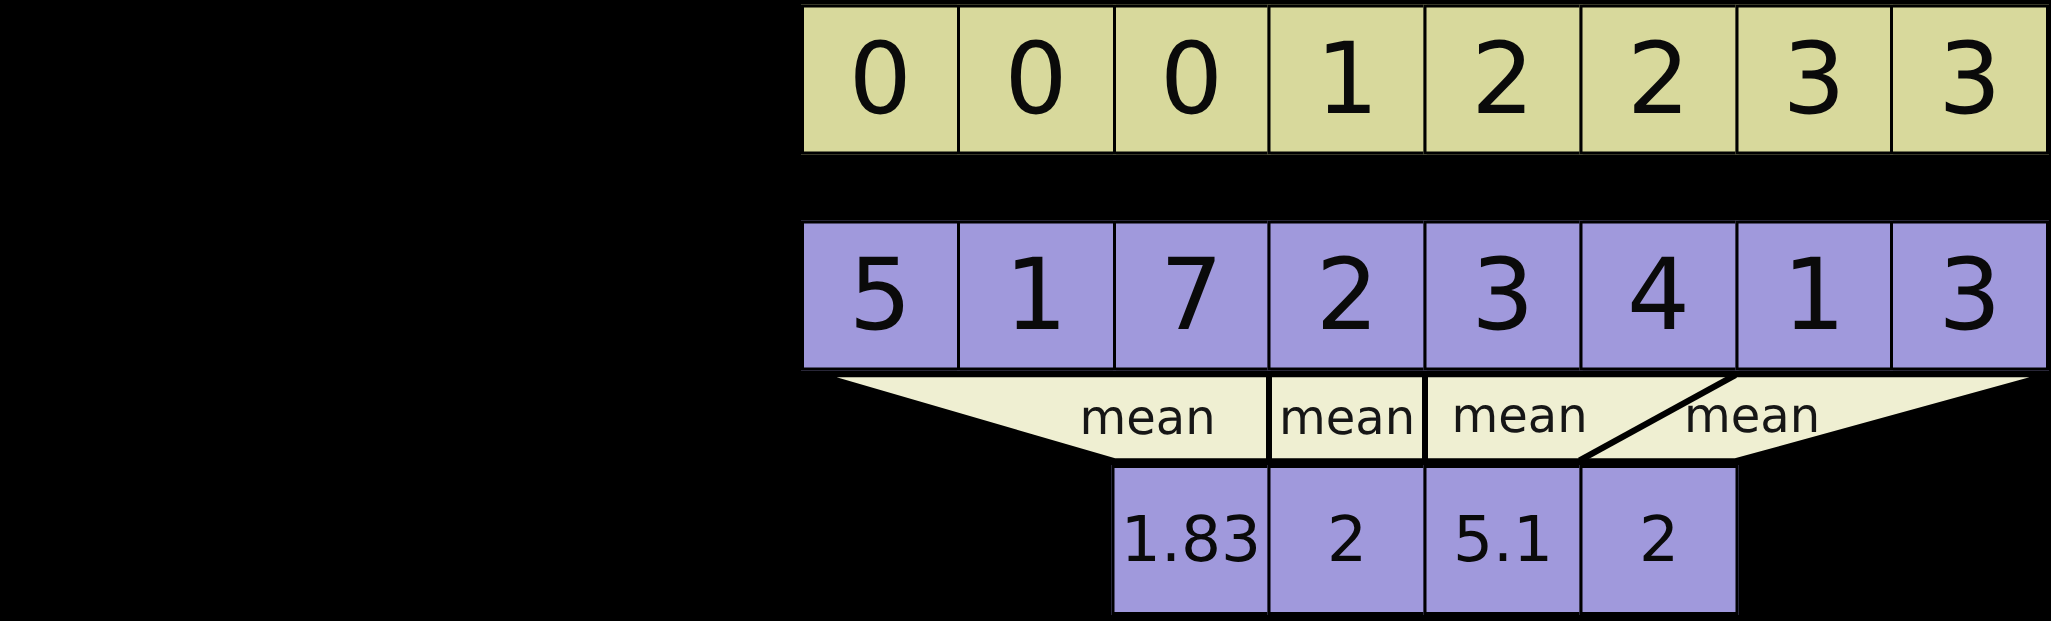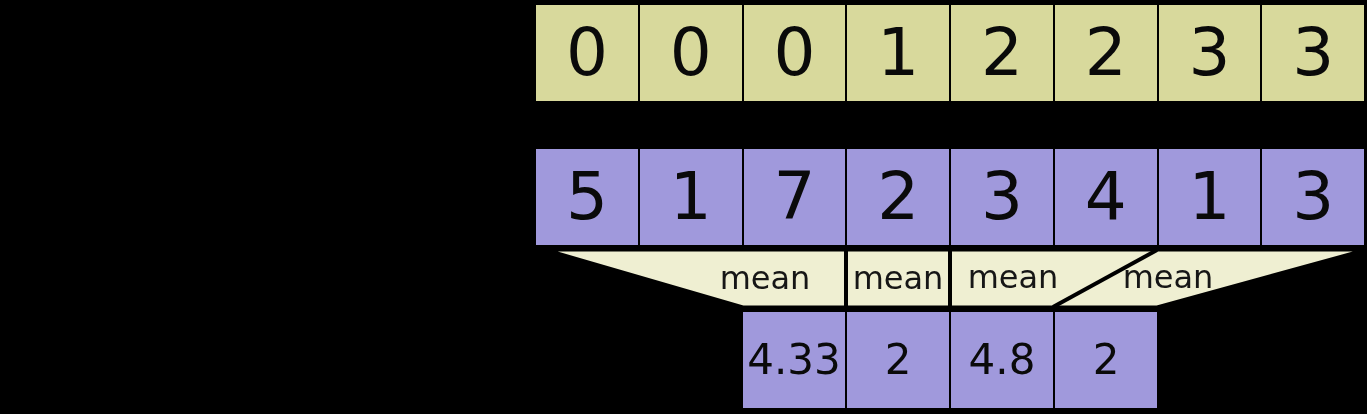--- a/index.html
+++ b/index.html
@@ -81,19 +81,19 @@
     <line x1="950" y1="250" x2="950" y2="307" stroke="#000000" stroke-width="4"></line>
     <line x1="1157" y1="250" x2="1053" y2="307" stroke="#000000" stroke-width="4"></line>
   </svg>
 
   <div class="mean-label mean-1">mean</div>
   <div class="mean-label mean-2">mean</div>
   <div class="mean-label mean-3">mean</div>
   <div class="mean-label mean-4">mean</div>
 
   <div class="row row-output">
-    <div class="cell cell-output">4.33</div>
+    <div class="cell cell-output">1.83</div>
     <div class="cell cell-output">2</div>
-    <div class="cell cell-output">4.8</div>
+    <div class="cell cell-output">5.1</div>
     <div class="cell cell-output">2</div>
   </div>
 
 </div>
 
 </body></html>

